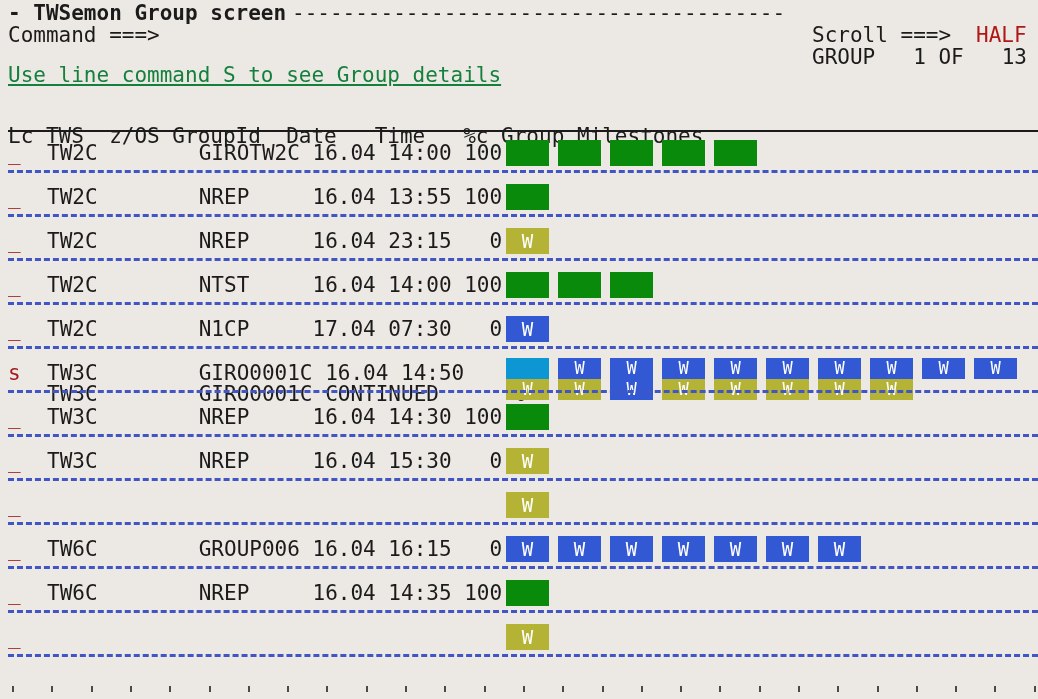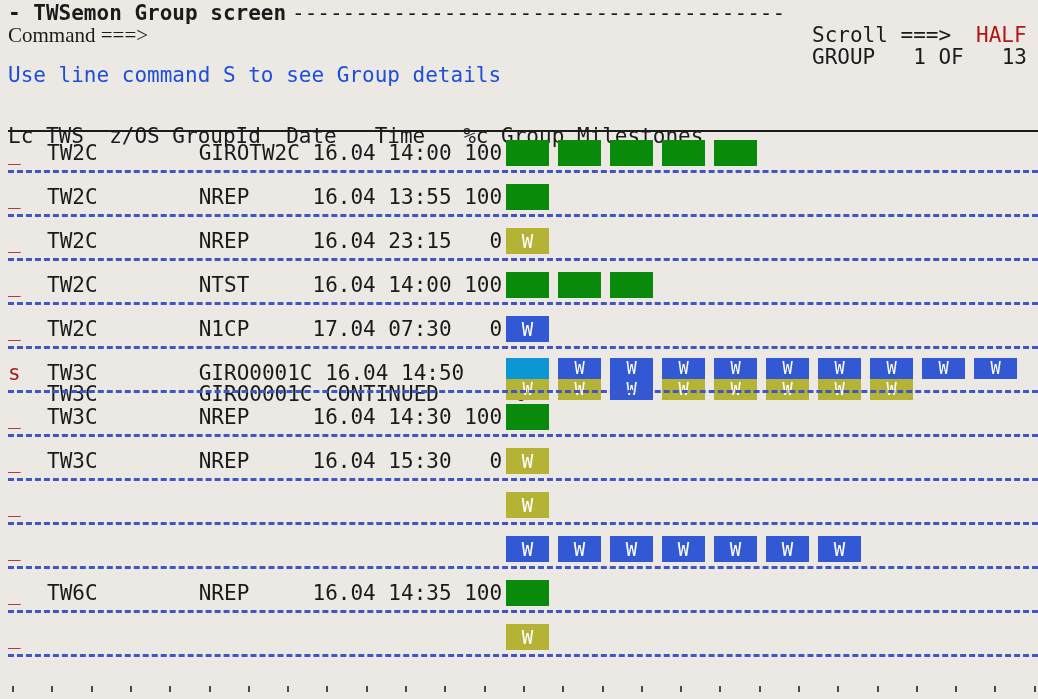--- a/index.html
+++ b/index.html
@@ -23,29 +23,29 @@
   
   .t {
     position: absolute;
     font-family: "DejaVu Sans Mono", "Liberation Mono", monospace;
     font-size: 21px;
     line-height: 22px;
     letter-spacing: 0px;
     white-space: pre;
     color: #1b1b1b;
   }
-  .blue-t  { color: #1d4ed8; }
+  .blue-t  { color: #15803d; text-decoration: underline; }
   .red-t   { color: #b01717; margin-left: 8px; }
   .dark-t  { color: #1b1b1b; }
 
   
   #hdr-title   { left: 8px;  top: 2px; font-weight: bold; }
   #hdr-dashes  { left: 292px; top: 2px; }
   #hdr-group   { left: 812px; top: 2px; margin-top: 44px; }
-  #hdr-command { left: 8px;  top: 24px; font-family: Liberation Serif, serif; }
+  #hdr-command { left: 8px;  top: 24px; }
   #hdr-scroll  { left: 812px; top: 24px; }
   #hdr-scroll-val { left: 968px; top: 24px; }
 
   #info-line   { left: 8px;  top: 64px; }
 
   
   #col-header  { left: 8px;  top: 108px; margin-top: 17px; }
   #col-rule {
     position: absolute;
     left: 8px;
@@ -223,20 +223,21 @@
         <span class="ms ms-olive" style="left: 506px; top: 8px;">W</span>
       </div>
       <div class="sep" style="top: 478px;"></div>
       <div class="row" style="top: 484px;">
         <span class="lc">_</span>
         <span class="ms ms-olive" style="left: 506px; top: 8px;">W</span>
       </div>
       <div class="sep" style="top: 522px;"></div>
       <div class="row" style="top: 528px;">
         <span class="lc">_</span>
+        <span class="txt">TW6C        GROUP006 16.04 16:15   0</span>
         <span class="ms ms-blue" style="left: 506px; top: 8px;">W</span>
         <span class="ms ms-blue" style="left: 558px; top: 8px;">W</span>
         <span class="ms ms-blue" style="left: 610px; top: 8px;">W</span>
         <span class="ms ms-blue" style="left: 662px; top: 8px;">W</span>
         <span class="ms ms-blue" style="left: 714px; top: 8px;">W</span>
         <span class="ms ms-blue" style="left: 766px; top: 8px;">W</span>
         <span class="ms ms-blue" style="left: 818px; top: 8px;">W</span>
       </div>
       <div class="sep" style="top: 566px;"></div>
       <div class="row" style="top: 572px;">

